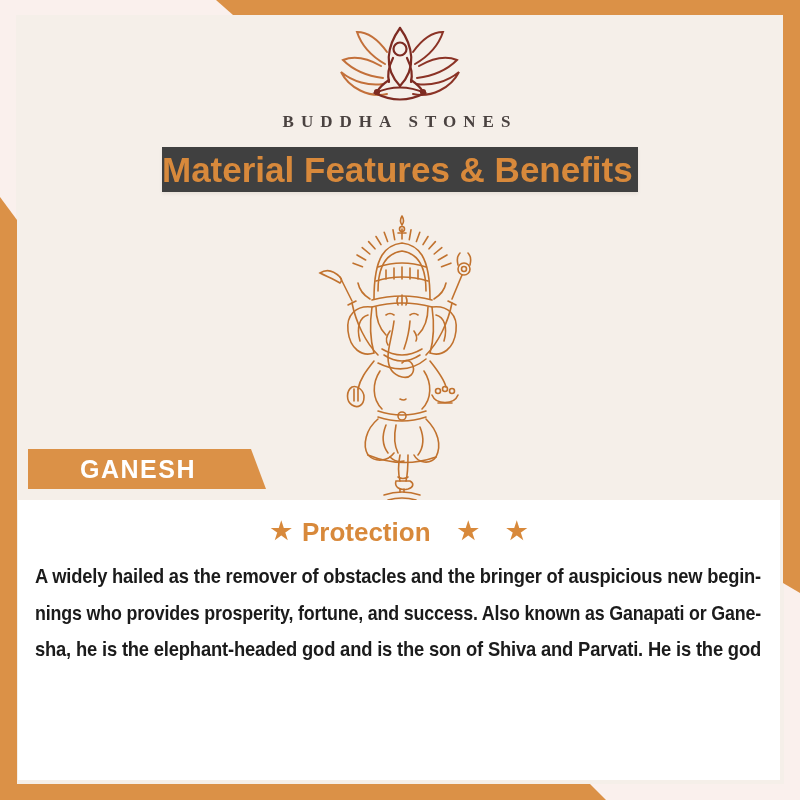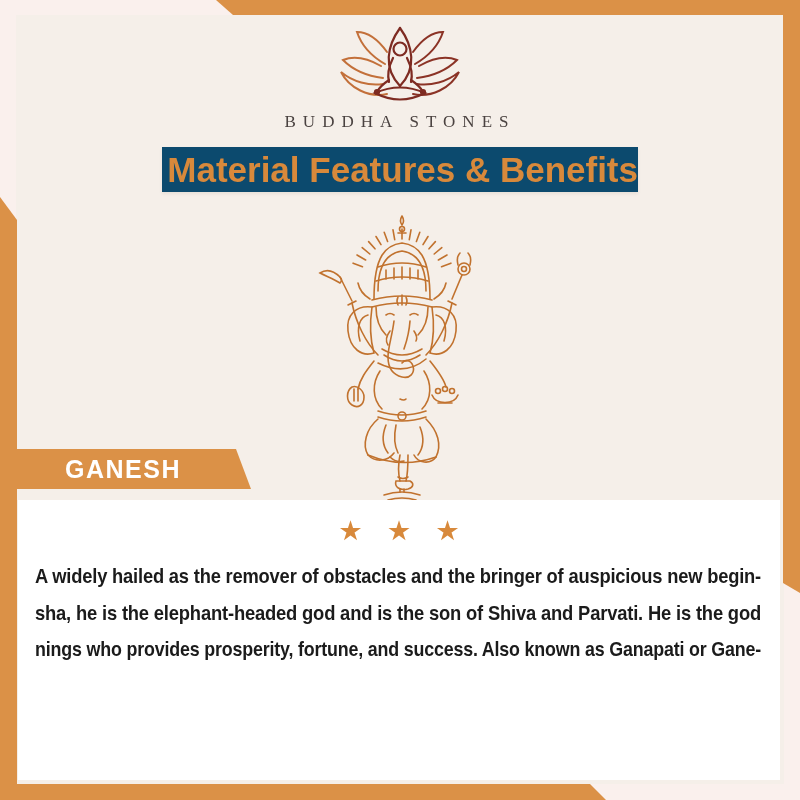--- a/index.html
+++ b/index.html
@@ -22,41 +22,41 @@
   .band-bottom{left:0;top:784px;width:800px;height:16px;
     clip-path:polygon(0 0,590px 0,606px 100%,0 100%);}
   .band-left{left:0;top:197px;width:17px;height:603px;
     clip-path:polygon(0 0,100% 23px,100% 100%,0 100%);}
 
   
   .logo-wrap{position:absolute;left:325px;top:22px;width:150px;height:92px;}
   .brand-name{
     position:absolute;left:0;top:112px;width:800px;text-align:center;
     font-family:"Liberation Serif",serif;font-size:17px;letter-spacing:7px;
-    color:#4A4240;white-space:nowrap;
+    color:#4A4240;white-space:nowrap;font-weight:bold;
   }
 
   
   .title-strip{
     position:absolute;left:162px;top:147px;width:476px;height:45px;
-    background:#0c4a6e;display:flex;align-items:center;justify-content:flex-end;
+    background:#404040;display:flex;align-items:center;justify-content:flex-start;
     box-shadow:0 2px 3px rgba(120,100,80,0.10);
   }
   .title-strip .fit{
     display:inline-block;white-space:nowrap;
     font-size:35px;font-weight:bold;color:var(--title-orange,#D8893B);
   }
 
   
   .ganesh-wrap{position:absolute;left:302px;top:203px;width:200px;height:300px;}
   .ganesh-wrap svg *{vector-effect:non-scaling-stroke;}
 
   
   .ganesh-banner{
-    position:absolute;left:13px;top:449px;width:238px;height:40px;
+    position:absolute;left:28px;top:449px;width:238px;height:40px;
     background:var(--accent-orange,#DB9147);
     clip-path:polygon(0 0,223px 0,100% 100%,0 100%);
     display:flex;align-items:center;justify-content:center;
   }
   .ganesh-banner .fit{
     display:inline-block;white-space:nowrap;margin-right:18px;
     font-size:25px;font-weight:bold;letter-spacing:1.5px;color:#FFFFFF;
   }
 
   
@@ -225,28 +225,29 @@
   </div>
 
   <div class="ganesh-banner">
     <span class="fit">GANESH</span>
   </div>
 
   <div class="content-panel">
     <div class="benefits-line">
       <span class="benefit-item">
         <span class="star">★</span>
+        <span>Protection</span>
       </span>
       <span class="benefit-item">
         <span class="star">★</span>
       </span>
       <span class="benefit-item">
         <span class="star">★</span>
       </span>
     </div>
     <div class="description">
       <div class="line"><span class="fit" style="transform-origin: left center; transform: scaleX(0.8931);">A widely hailed as the remover of obstacles and the bringer of auspicious new begin-</span></div>
+      <div class="line"><span class="fit" style="transform-origin: left center; transform: scaleX(0.8704);">nings who provides prosperity, fortune, and success. Also known as Ganapati or Gane-</span></div>
       <div class="line"><span class="fit" style="transform-origin: left center; transform: scaleX(0.8963);">sha, he is the elephant-headed god and is the son of Shiva and Parvati. He is the god</span></div>
-      <div class="line"><span class="fit" style="transform-origin: left center; transform: scaleX(0.8704);">nings who provides prosperity, fortune, and success. Also known as Ganapati or Gane-</span></div>
     </div>
   </div>
 
 </div>
 
 </body></html>

